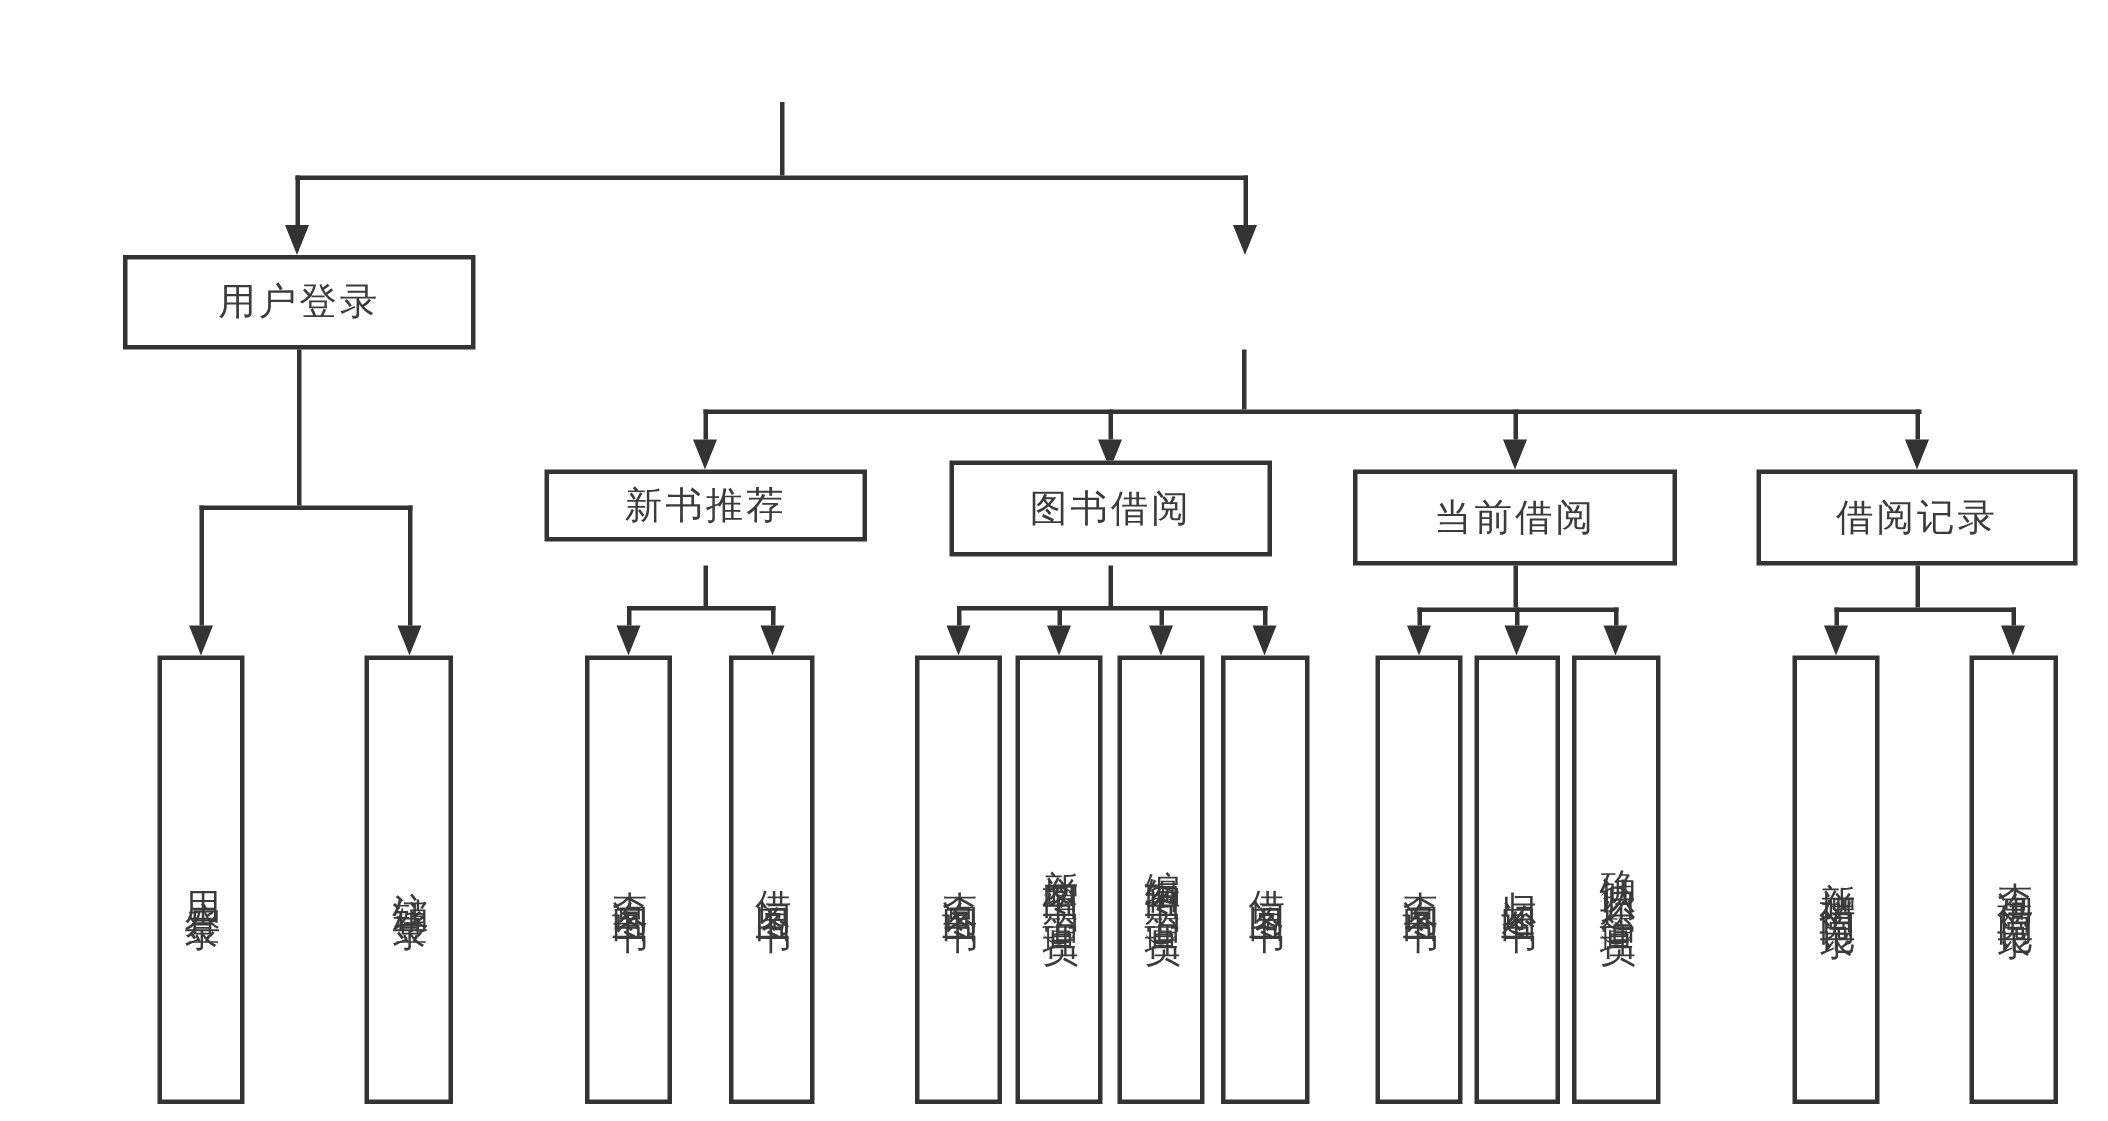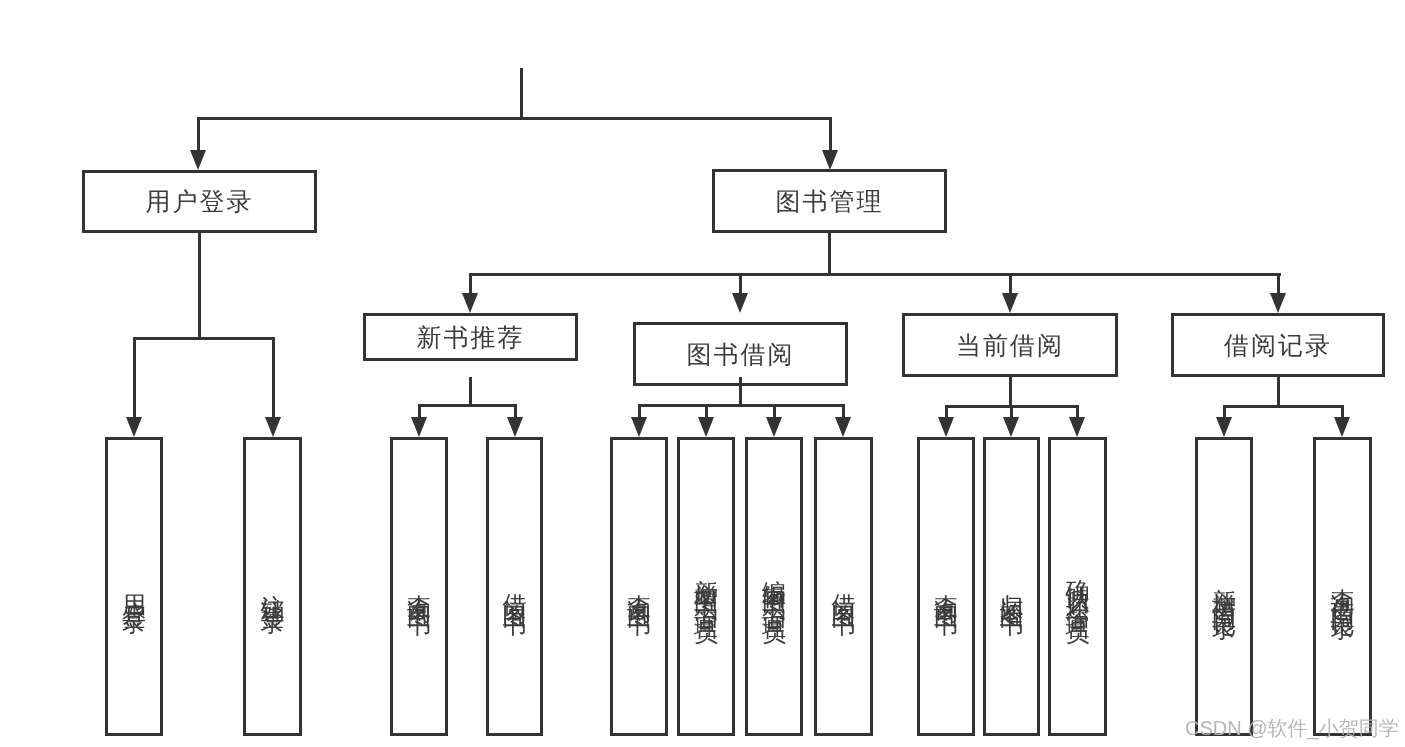--- a/index.html
+++ b/index.html
@@ -72,23 +72,20 @@
   <div class="vline" style="left:520px; top:68px; height:49px;"></div>
   <div class="hline" style="left:197px; top:117px; width:635px;"></div>
   <div class="stem" style="left:197px; top:117px; height:33px;"></div>
   <div class="arrow" style="left:190px; top:150px;"></div>
   <div class="stem" style="left:829px; top:117px; height:33px;"></div>
   <div class="arrow" style="left:822px; top:150px;"></div>
 
   <div class="box" style="left:82px; top:170px; width:235px; height:63px;">
     <span class="hlabel">用户登录</span>
   </div>
-  <div class="box" style="left:712px; top:169px; width:235px; height:64px;">
-    <span class="hlabel">图书管理</span>
-  </div>
 
   <div class="vline" style="left:198px; top:233px; height:104px;"></div>
   <div class="hline" style="left:133px; top:337px; width:142px;"></div>
   <div class="stem" style="left:133px; top:337px; height:80px;"></div>
   <div class="arrow" style="left:126px; top:417px;"></div>
   <div class="stem" style="left:272px; top:337px; height:80px;"></div>
   <div class="arrow" style="left:265px; top:417px;"></div>
 
   <div class="vline" style="left:828px; top:233px; height:40px;"></div>
   <div class="hline" style="left:469px; top:273px; width:812px;"></div>
@@ -97,21 +94,21 @@
   <div class="stem" style="left:739px; top:273px; height:20px;"></div>
   <div class="arrow" style="left:732px; top:293px;"></div>
   <div class="stem" style="left:1009px; top:273px; height:20px;"></div>
   <div class="arrow" style="left:1002px; top:293px;"></div>
   <div class="stem" style="left:1277px; top:273px; height:20px;"></div>
   <div class="arrow" style="left:1270px; top:293px;"></div>
 
   <div class="box" style="left:363px; top:313px; width:215px; height:48px;">
     <span class="hlabel">新书推荐</span>
   </div>
-  <div class="box" style="left:633px; top:322px; width:215px; height:64px;">
+  <div class="box" style="left:633px; top:307px; width:215px; height:64px;">
     <span class="hlabel">图书借阅</span>
   </div>
   <div class="box" style="left:1171px; top:313px; width:214px; height:64px;">
     <span class="hlabel">借阅记录</span>
   </div>
   <div class="box" style="left:902px; top:313px; width:216px; height:64px;">
     <span class="hlabel">当前借阅</span>
   </div>
 
   <div class="vline" style="left:469px; top:377px; height:27px;"></div>
@@ -185,15 +182,14 @@
     <span class="vtext">确认归还（管理员）</span>
   </div>
 
   <div class="box" style="left:1195px; top:437px; width:58px; height:299px;">
     <span class="vtext">新增借阅记录</span>
   </div>
   <div class="box" style="left:1313px; top:437px; width:59px; height:299px;">
     <span class="vtext">查询借阅记录</span>
   </div>
 
-  <div class="watermark">CSDN @软件_小贺同学</div>
 
 </div>
 
 </body></html>

